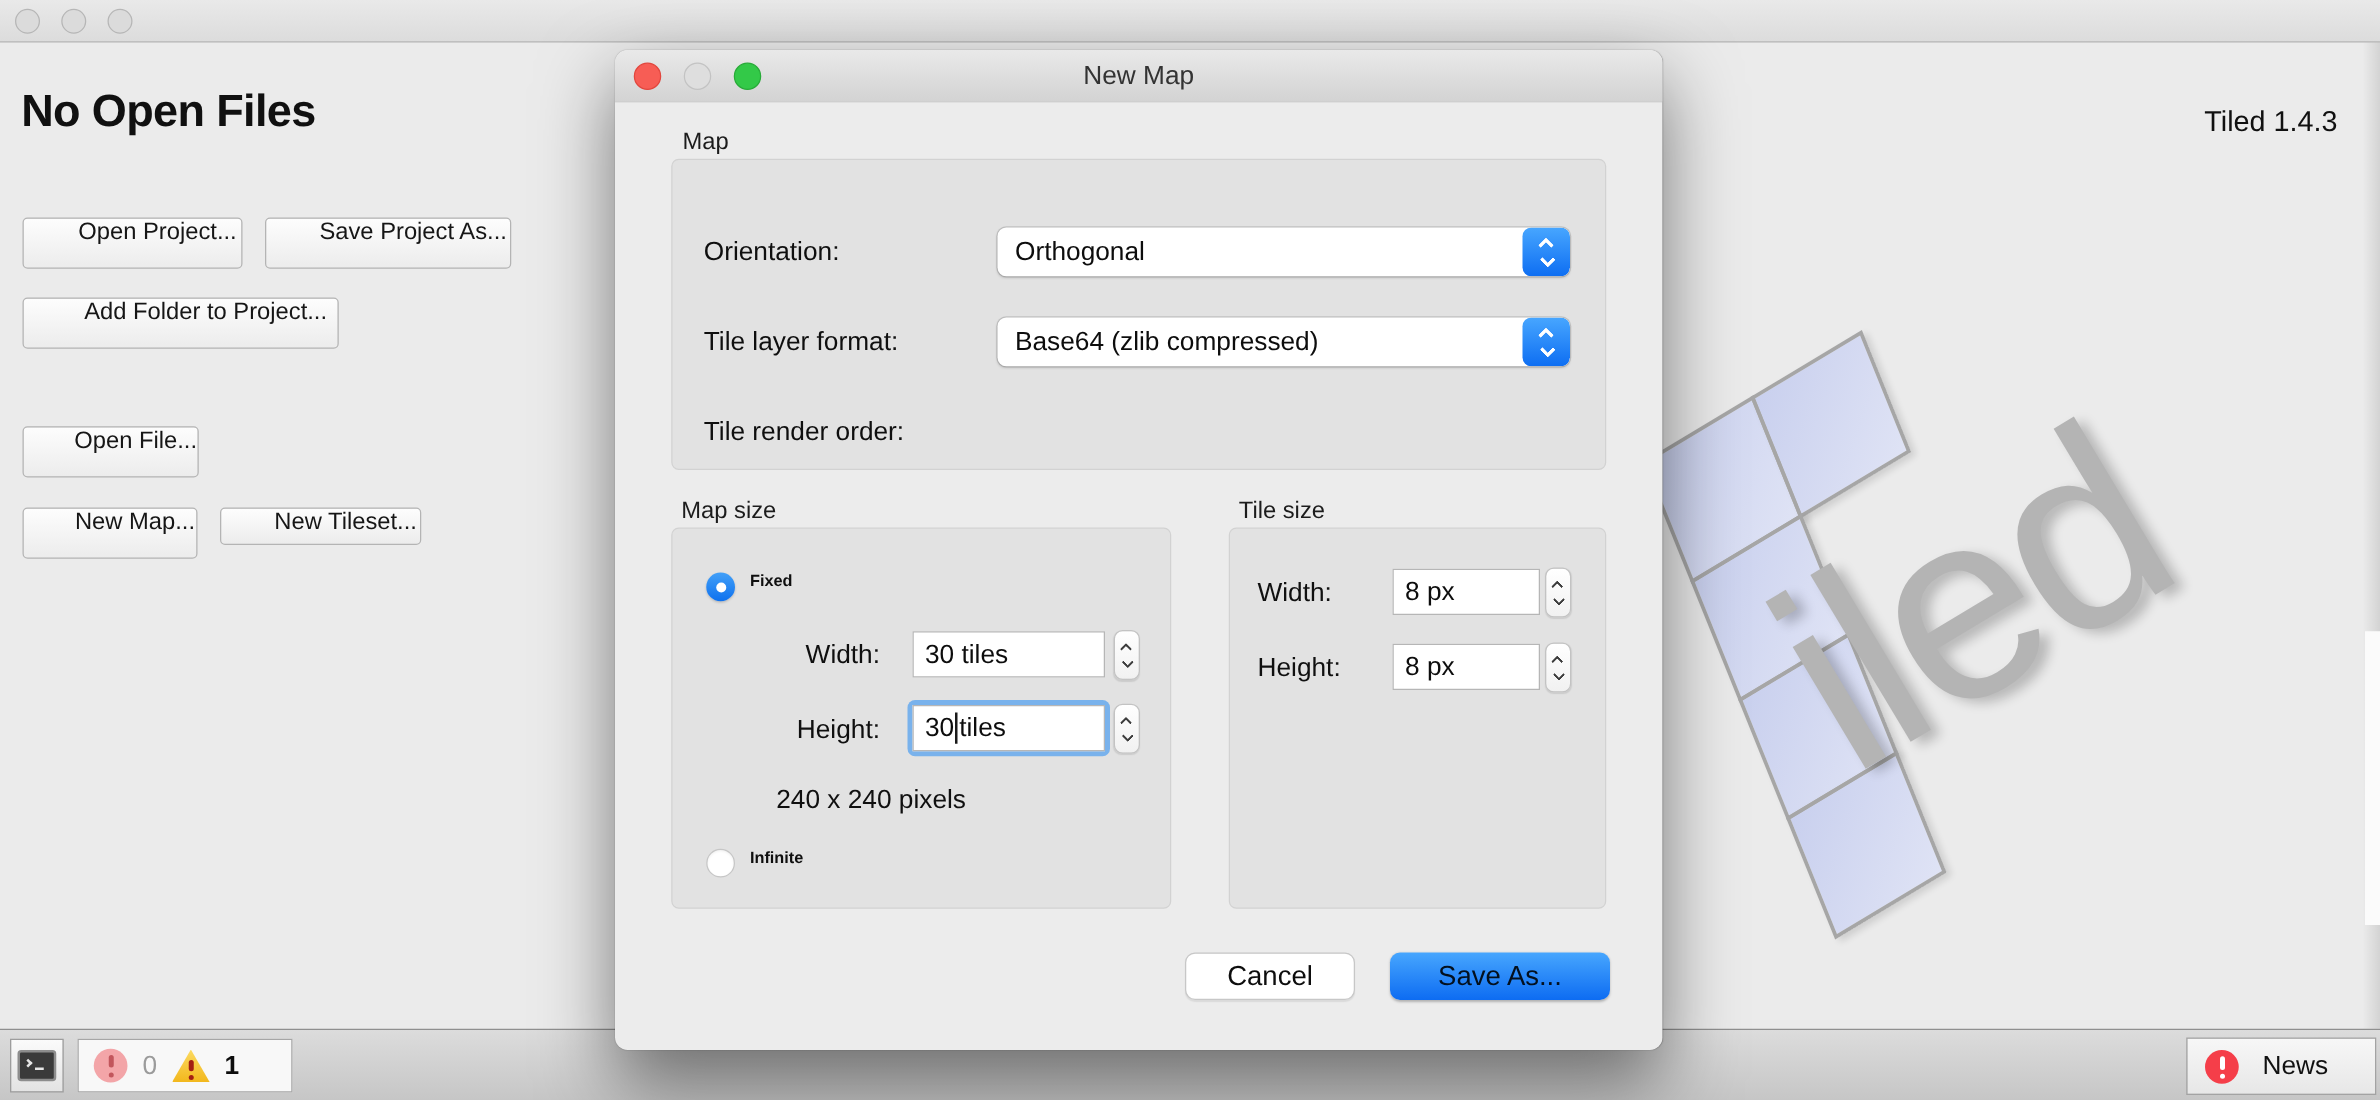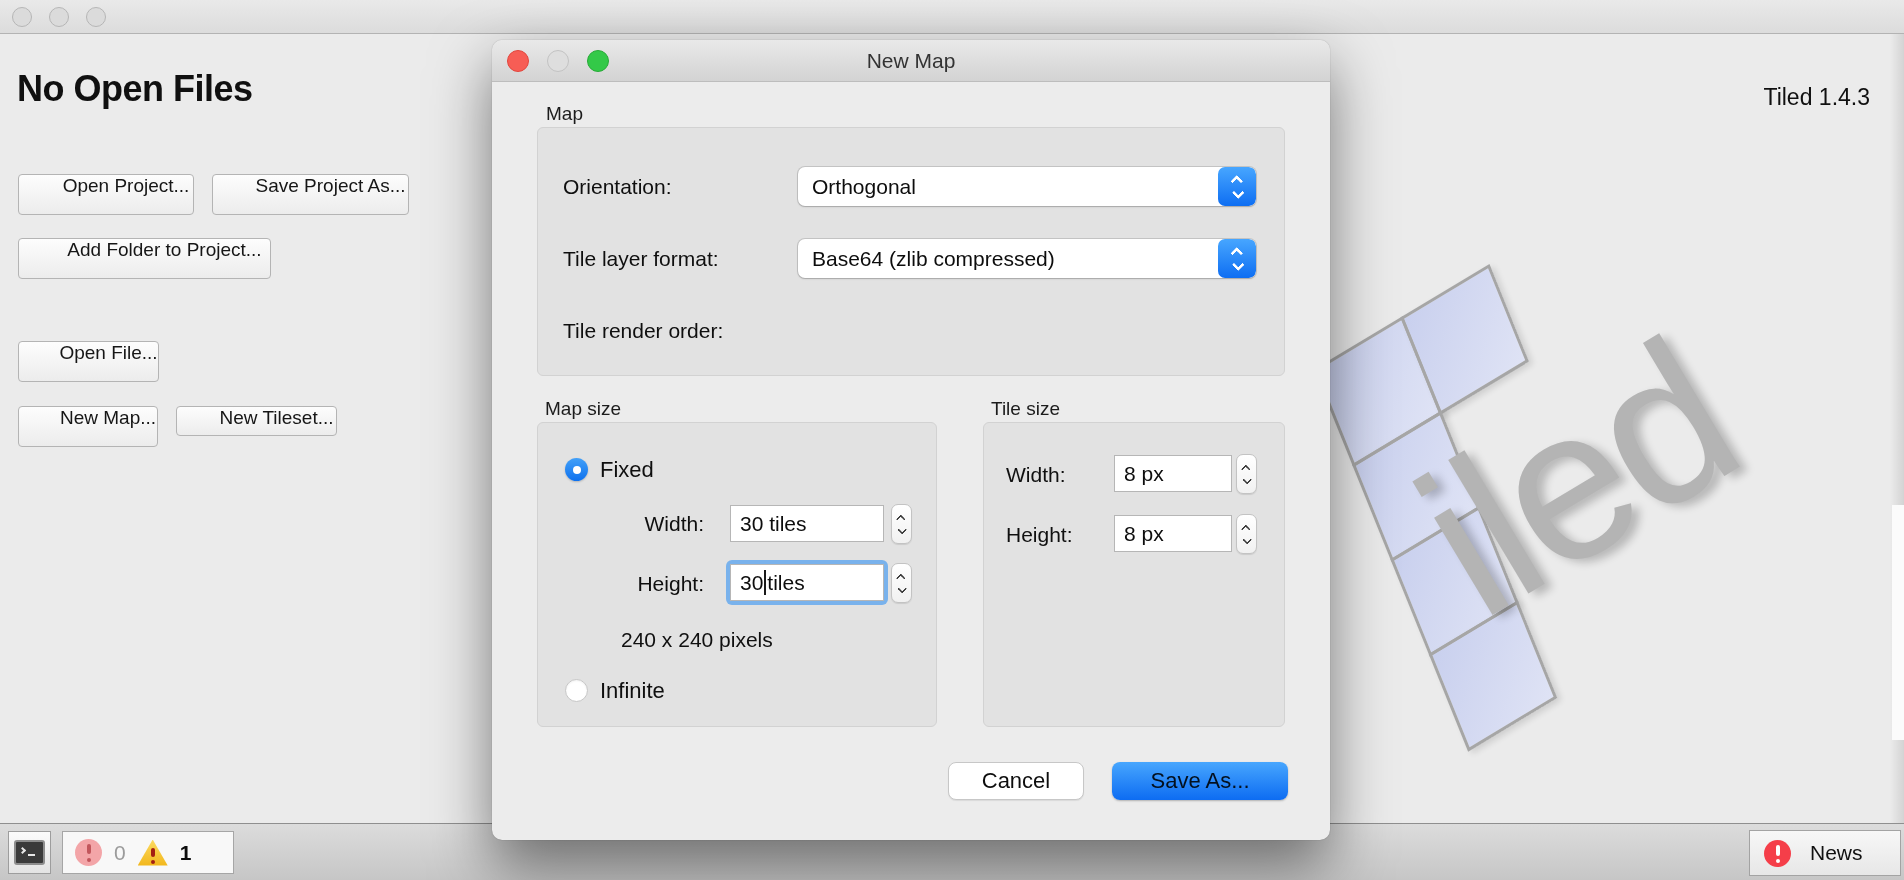--- a/index.html
+++ b/index.html
@@ -78,21 +78,21 @@
     text-align:center; font-size:21px; font-weight:500; color:#333; }
   .light { position:absolute; top:10px; width:22px; height:22px; border-radius:50%; }
   .light-close { left:15px; background:#f75d55; border:1px solid #e2463d; }
   .light-min   { left:55px; background:#dedede; border:1px solid #c3c3c3; }
   .light-zoom  { left:95px; background:#33c948; border:1px solid #28ab38; }
 
   .grp-label { position:absolute; font-size:19px; color:#1c1c1c; }
   .group-box { position:absolute; background:#e2e2e2; border:1px solid #d2d2d2; border-radius:6px; }
 
   
-  .combo-row { position:absolute; left:0; width:100%; height:39px; }
+  .combo-row { position:absolute; left:0; width:100%; height:39px;margin-top:15px; }
   .combo-row .row-label { position:absolute; left:25px; top:0; height:39px; line-height:39px; font-size:21px; color:#0f0f0f; }
   .combo { position:absolute; left:260px; top:0; width:458px; height:39px; display:flex;
     border-radius:7px; overflow:hidden; background:#fff;
     box-shadow:0 0 0 1px rgba(0,0,0,0.13), 0 1px 2px rgba(0,0,0,0.16); }
   .combo-value { flex:1; line-height:39px; padding-left:14px; font-size:21px; color:#0d0d0d;
     white-space:nowrap; overflow:hidden; }
   .combo-cap { width:38px; display:flex; flex-direction:column; align-items:center; justify-content:center;
     gap:4px; background:linear-gradient(#47a6ff,#0e6ef2); border-radius:7px; }
   .chv { width:9px; height:9px; border-left:3px solid #fff; border-top:3px solid #fff; border-radius:1px; }
   .chv-up { transform:rotate(45deg) translateY(1px); }
@@ -107,21 +107,21 @@
   .chv-s { width:7px; height:7px; border-left:2.5px solid #3d3d3d; border-top:2.5px solid #3d3d3d; border-radius:1px; }
   .focus-ring { position:absolute; padding:4px; background:#79b2ec; border-radius:6px; }
   .focus-ring .size-input { position:relative; left:0; top:0; }
   .caret { display:inline-block; width:2px; height:25px; background:#1a1a1a; margin:0 1px; vertical-align:middle; }
 
   
   .radio { position:absolute; width:23px; height:23px; border-radius:50%; }
   .radio-sel { background:linear-gradient(#42a0f8,#0e71ee); box-shadow:0 1px 2px rgba(0,0,0,0.2); }
   .radio-sel::after { content:""; position:absolute; left:7.5px; top:7.5px; width:8px; height:8px; border-radius:50%; background:#fff; }
   .radio-un { background:#fff; border:1px solid #c6c6c6; box-shadow:inset 0 1px 2px rgba(0,0,0,0.06); }
-  .radio-label { position:absolute; font-size:22px; color:#0f0f0f; }
+  .radio-label { position:absolute; font-size:13px; color:#0f0f0f;font-weight:bold; }
 
   .plain-text { position:absolute; font-size:21px; color:#101010; }
   .right-label { position:absolute; font-size:21px; color:#0f0f0f; text-align:right; }
 
   
   .dlg-btn { position:absolute; top:722px; height:38px; border-radius:8px; display:flex;
     align-items:center; justify-content:center; font-size:22px; }
   .btn-cancel { left:456px; width:136px; background:#fff; border:1px solid #c7c7c7; color:#0d0d0d;
     box-shadow:0 1px 1px rgba(0,0,0,0.08); }
   .btn-save { left:620px; width:176px; background:linear-gradient(#47a6fe,#0d6cf2); color:#03101e;

